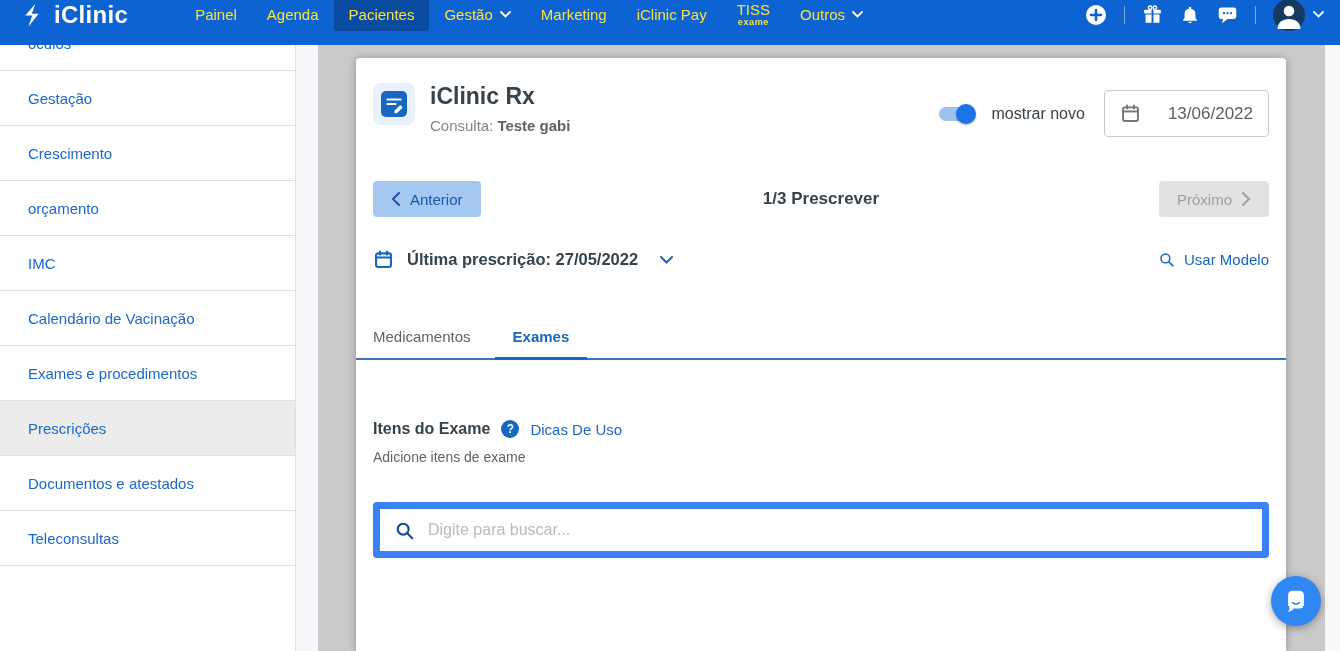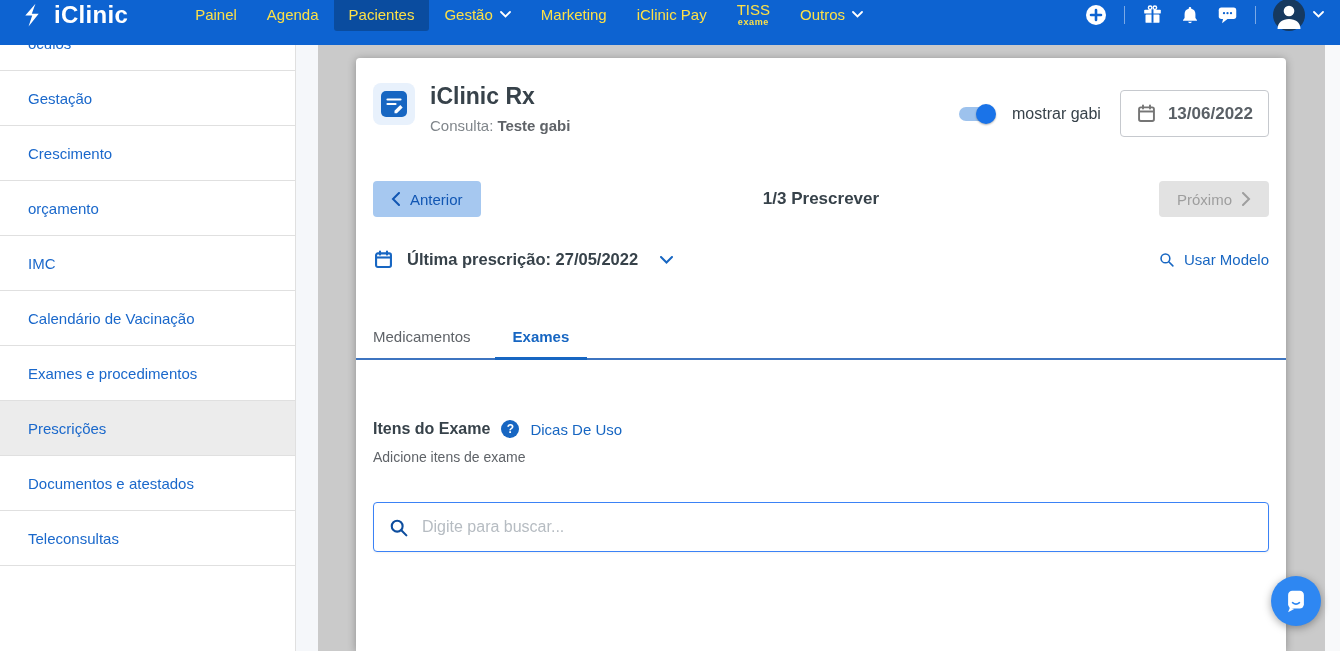--- a/index.html
+++ b/index.html
@@ -47,21 +47,21 @@
   .rx-sub { margin-top:6px; font-size:15px; color:#80868b; }
   .rx-sub b { color:#5f6368; font-weight:bold; margin-left:4px; }
   .header-right { margin-left:auto; display:flex; align-items:center; gap:16px; margin-top:7px; }
   .toggle { position:relative; width:37px; height:20px; cursor:pointer; flex:none; }
   .toggle-track { position:absolute; left:0; top:3px; width:34px; height:14px;
     border-radius:7px; background:#9dc2ed; }
   .toggle-knob { position:absolute; right:0; top:0; width:20px; height:20px;
     border-radius:50%; background:#1a73e8; box-shadow:0 1px 2px rgba(0,0,0,.3); }
   .toggle-label { font-size:16px; color:#37424a; }
   .date-box { border:1px solid #c6c9ce; border-radius:4px; padding:12px 15px;
-    display:flex; align-items:center; gap:11px; cursor:pointer; margin-left:3px;font-weight:bold; }
+    display:flex; align-items:center; gap:27px; cursor:pointer; margin-left:3px; }
   .date-text { font-size:17px; color:#5a6066; }
 
   .step-row { margin-top:44px; position:relative; display:flex; align-items:center;
     justify-content:space-between; height:36px; }
   .btn { display:flex; align-items:center; gap:10px; height:36px; padding:0 18px;
     border:none; border-radius:4px; font-size:15px; cursor:pointer;
     font-family:"Liberation Sans", sans-serif; }
   .btn-prev { background:#a6c8f0; color:#1156b3; }
   .btn-next { background:#e2e2e2; color:#9e9e9e; cursor:default; }
   .step-label { position:absolute; left:50%; transform:translateX(-50%);
@@ -81,21 +81,21 @@
   .tab.active::after { content:""; position:absolute; left:0; right:0; bottom:-2px;
     height:3px; background:#1766c2; }
 
   .section-head { margin-top:60px; display:flex; align-items:center; gap:11px; }
   .section-title { font-size:16px; font-weight:bold; color:#37424a; }
   .help-circle { width:18px; height:18px; border-radius:50%; background:#1766c2; color:#fff;
     font-size:12px; font-weight:bold; display:flex; align-items:center; justify-content:center;
     cursor:pointer; }
   .section-sub { margin-top:11px; font-size:14px; color:#5f6368; }
 
-  .search-box { margin-top:37px; height:50px; border:1px solid #3b82f6; border-radius:4px;
+  .search-box { margin-top:37px; height:56px; border:7px solid #3b82f6; border-radius:4px;
     display:flex; align-items:center; padding:0 14px; gap:13px; background:#fff;
     box-shadow:0 1px 2px rgba(0,0,0,.05); }
   .search-box input { border:none; outline:none; flex:1; font-size:16px; color:#37424a;
     font-family:"Liberation Sans", sans-serif; }
   .search-box input::placeholder { color:#b6bcc2; }
 
   .messenger { position:absolute; right:19px; bottom:25px; width:50px; height:50px;
     border-radius:50%; background:#2e87f2; display:flex; align-items:center;
     justify-content:center; box-shadow:0 2px 8px rgba(0,0,0,.35); cursor:pointer; z-index:30; }
 </style>
@@ -224,21 +224,21 @@
           <div class="rx-title">iClinic Rx</div>
           <div class="rx-sub">
             <span>Consulta:</span><b>Teste gabi</b>
           </div>
         </div>
         <div class="header-right">
           <span class="toggle">
             <span class="toggle-track"></span>
             <span class="toggle-knob"></span>
           </span>
-          <span class="toggle-label">mostrar gabi</span>
+          <span class="toggle-label">mostrar novo</span>
           <span class="date-box">
             <span style="display:flex">
               <svg width="21" height="21" viewBox="0 0 24 24">
                   <rect x="3.5" y="5" width="17" height="15.5" rx="2" fill="none" stroke="#757575" stroke-width="2.2"></rect>
                   <path d="M3.5 9.7h17" stroke="#757575" stroke-width="2.2"></path>
                   <path d="M8 2.8v3.6M16 2.8v3.6" stroke="#757575" stroke-width="2.2" stroke-linecap="round"></path>
                 </svg>
             </span>
             <span class="date-text">13/06/2022</span>
           </span>

